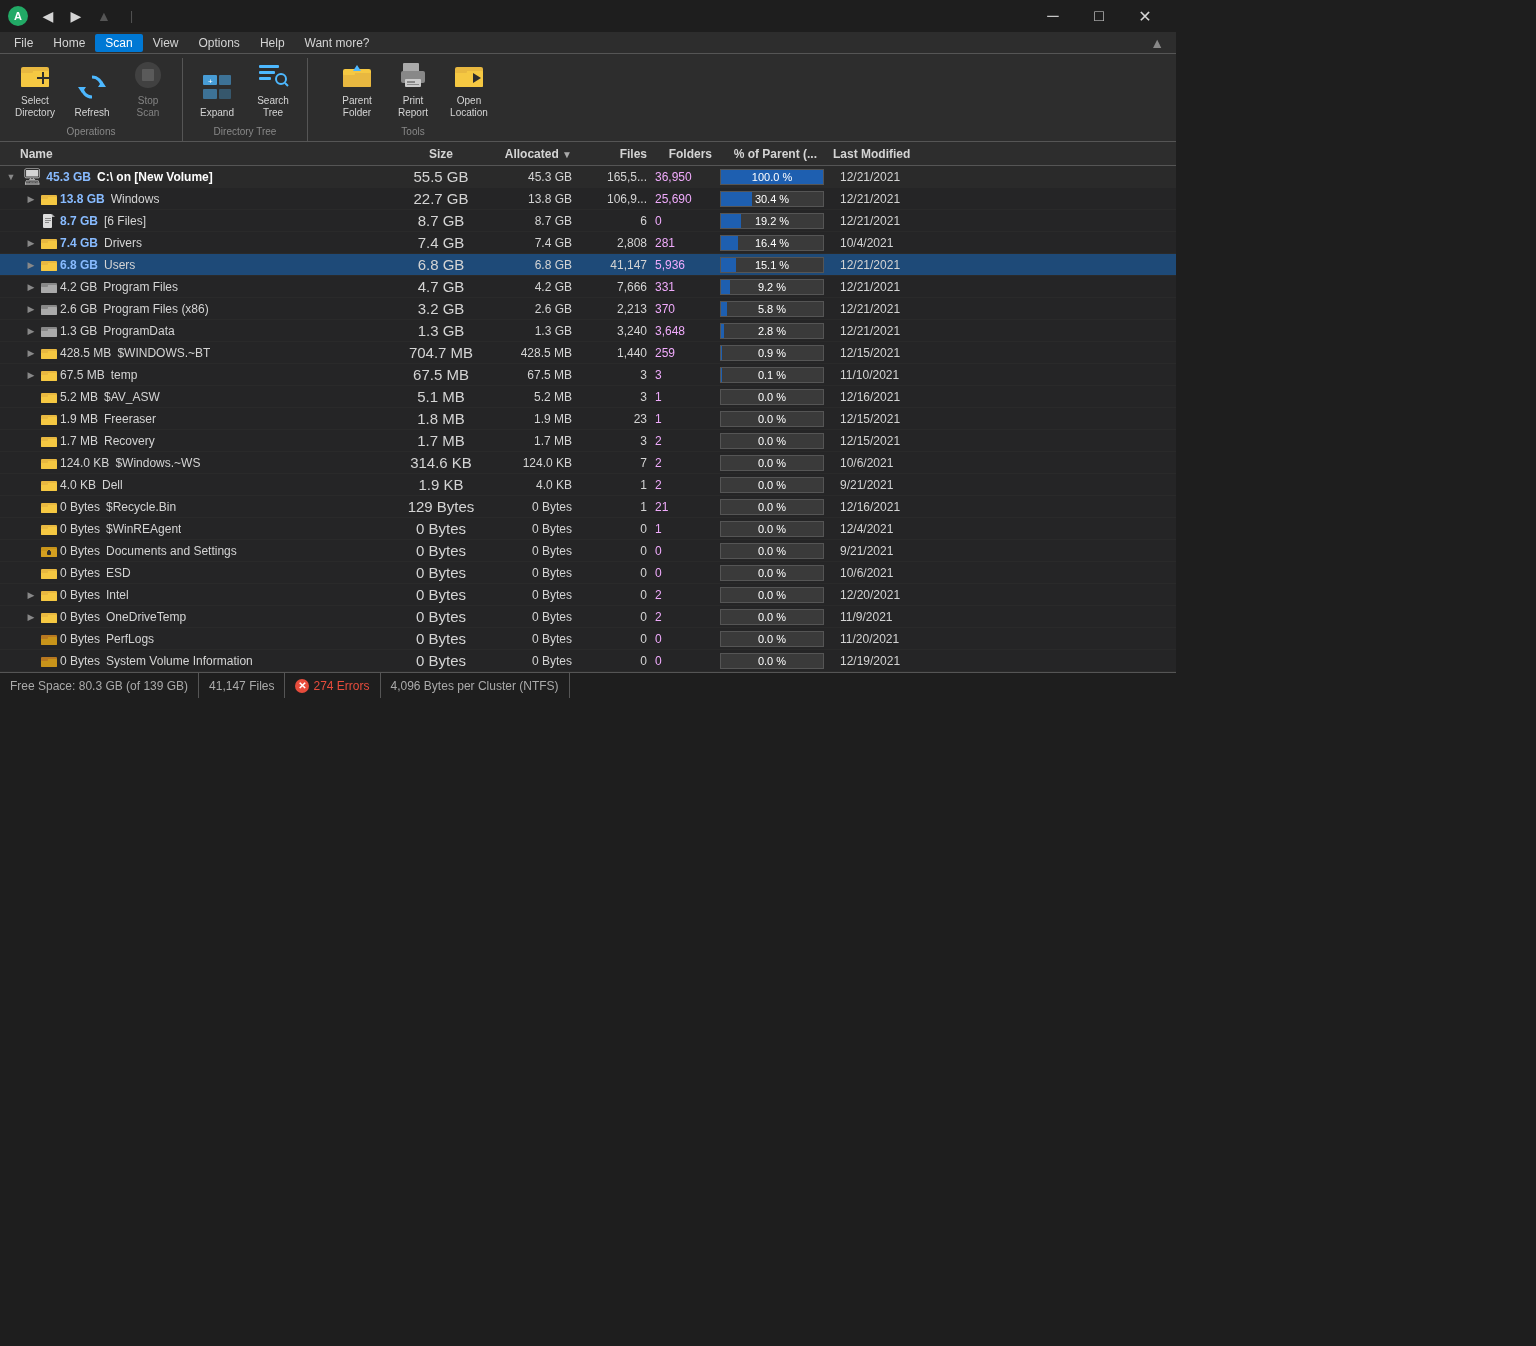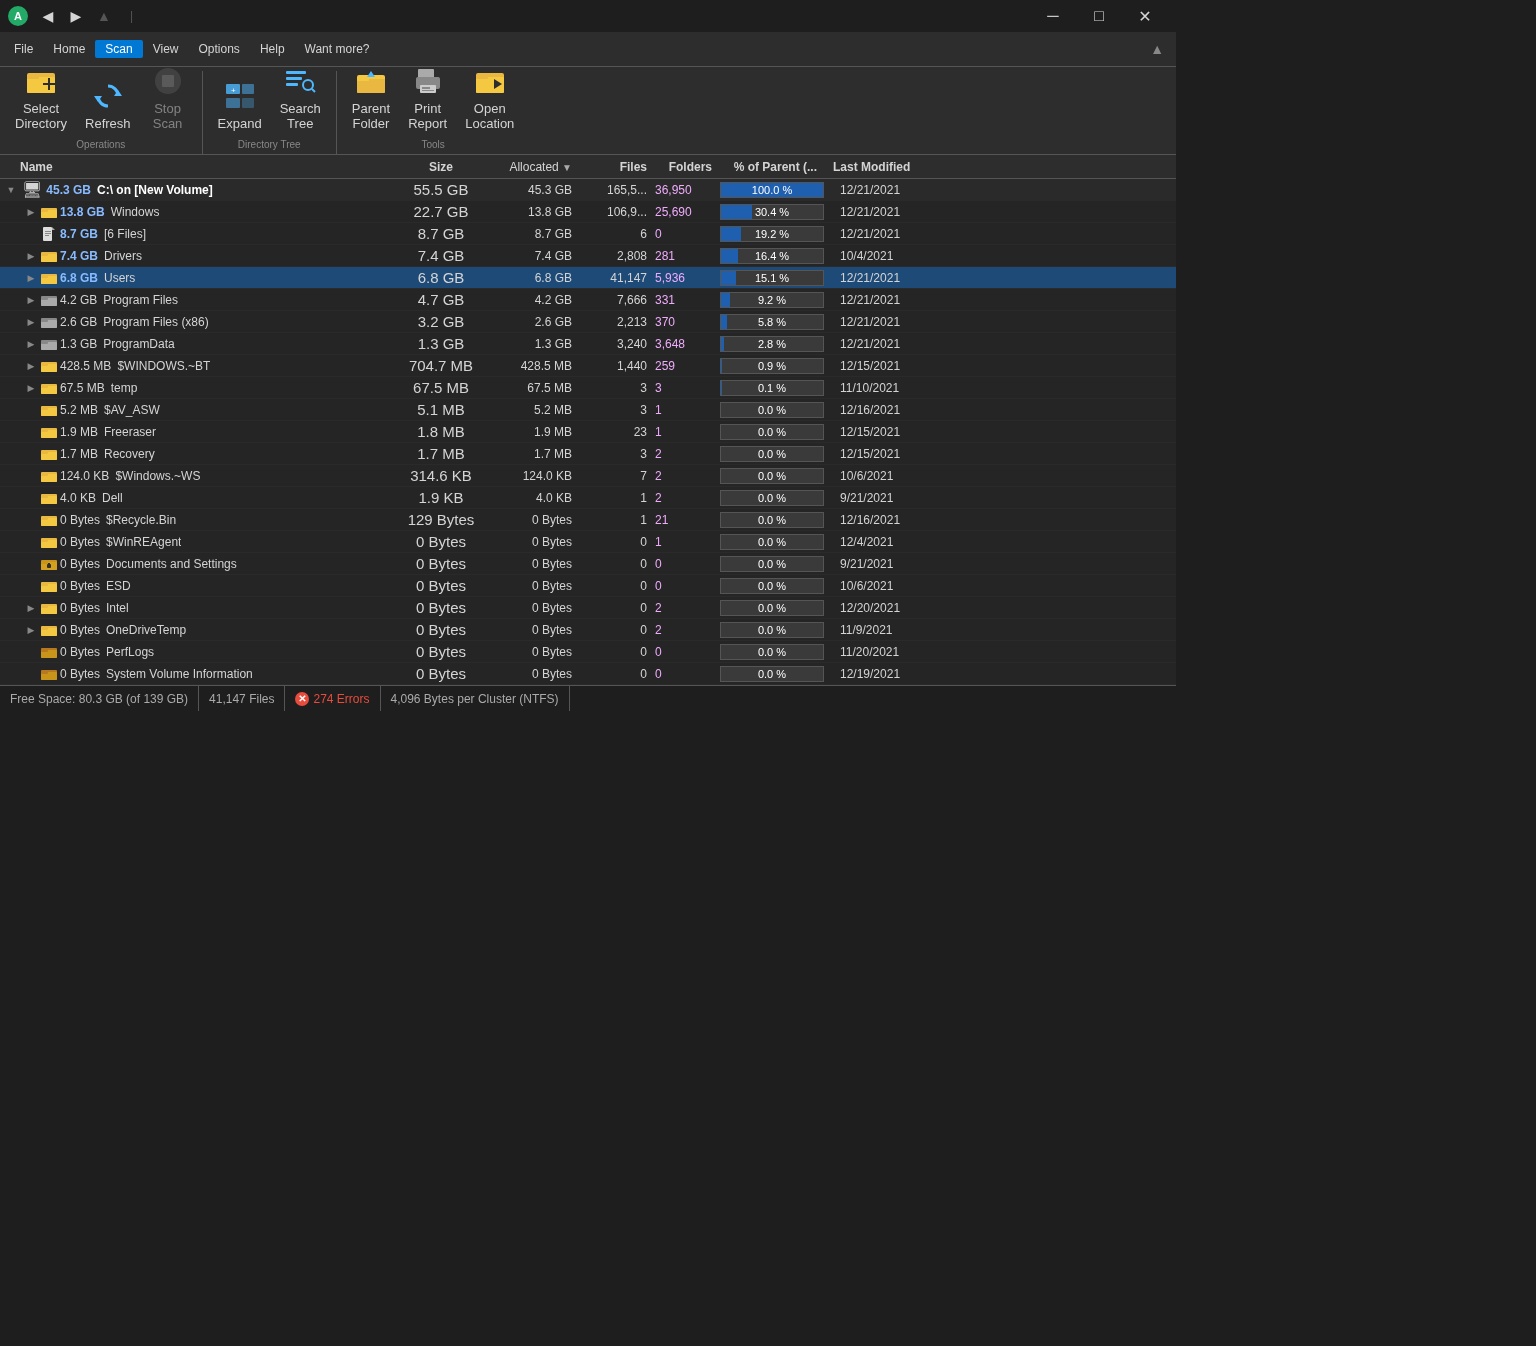--- a/index.html
+++ b/index.html
@@ -43,21 +43,21 @@
     .title-bar .win-btns { display: flex; margin-left: auto; }
     .title-bar .win-btn {
       width: 46px; height: 32px;
       background: none; border: none; color: #d4d4d4; cursor: pointer;
       font-size: 16px; display: flex; align-items: center; justify-content: center;
     }
 
     
     .menu-bar {
       background: #2d2d2d;
-      height: 35px;
+      height: 22px;
       display: flex;
       align-items: center;
       padding: 0 4px;
       border-bottom: 1px solid #555;
     }
     .menu-item {
       padding: 2px 10px;
       cursor: pointer;
       color: #d4d4d4;
       font-size: 12px;
@@ -76,21 +76,21 @@
       border-bottom: 1px solid #555;
       min-height: 80px;
     }
     .ribbon-group {
       display: flex;
       flex-direction: column;
       align-items: flex-start;
       border-right: 1px solid #555;
       padding: 0 8px 4px 8px;
     }
-    .ribbon-group:last-child { border-right: none; }
+    .ribbon-group:last-child { border-right: none; margin-left: 15px; }
     .ribbon-buttons {
       display: flex;
       gap: 4px;
       flex: 1;
       align-items: flex-start;
       padding-top: 4px;
     }
     .ribbon-btn {
       display: flex;
       flex-direction: column;
@@ -106,21 +106,21 @@
       font-size: 11px;
       text-align: center;
       height: 62px;
     }
     .ribbon-btn.disabled { opacity: 0.5; }
     .ribbon-icon {
       width: 32px; height: 32px;
       display: flex; align-items: center; justify-content: center;
       margin-bottom: 4px; font-size: 22px;
     }
-    .ribbon-label { font-size: 13px; line-height: 1.2; text-align: center; }
+    .ribbon-label { font-size: 10px; line-height: 1.2; text-align: center; }
     .ribbon-group-label {
       font-size: 10px;
       color: #888;
       text-align: center;
       width: 100%;
       padding-top: 2px;
     }
 
     
     .tree-header {
@@ -366,21 +366,21 @@
         <span class="ribbon-label">Open<br>Location</span>
       </button>
     </div>
     <div class="ribbon-group-label">Tools</div>
   </div>
 </div>
 
 <div class="tree-header">
   <div class="col-name" style="font-weight:600;color:#d4d4d4">Name</div>
   <div class="col-size" style="font-weight:600;color:#d4d4d4">Size</div>
-  <div class="col-alloc" style="font-weight:400;color:#d4d4d4">Allocated <span class="sort-arrow">▼</span></div>
+  <div class="col-alloc" style="font-weight:700;color:#d4d4d4">Allocated <span class="sort-arrow">▼</span></div>
   <div class="col-files" style="font-weight:600;color:#d4d4d4">Files</div>
   <div class="col-folders" style="font-weight:600;color:#d4d4d4">Folders</div>
   <div class="col-pct" style="font-weight:600;color:#d4d4d4">% of Parent (...</div>
   <div class="col-modified" style="font-weight:600;color:#d4d4d4">Last Modified</div>
 </div>
 
 <div class="tree-body" style="overflow-y:auto; background:#252526; max-height: calc(1000px - 32px - 26px - 26px - 80px - 24px - 26px);">
 
   <div class="tree-row" style="background:#2a2a2a;">
     <div class="cell-name">

